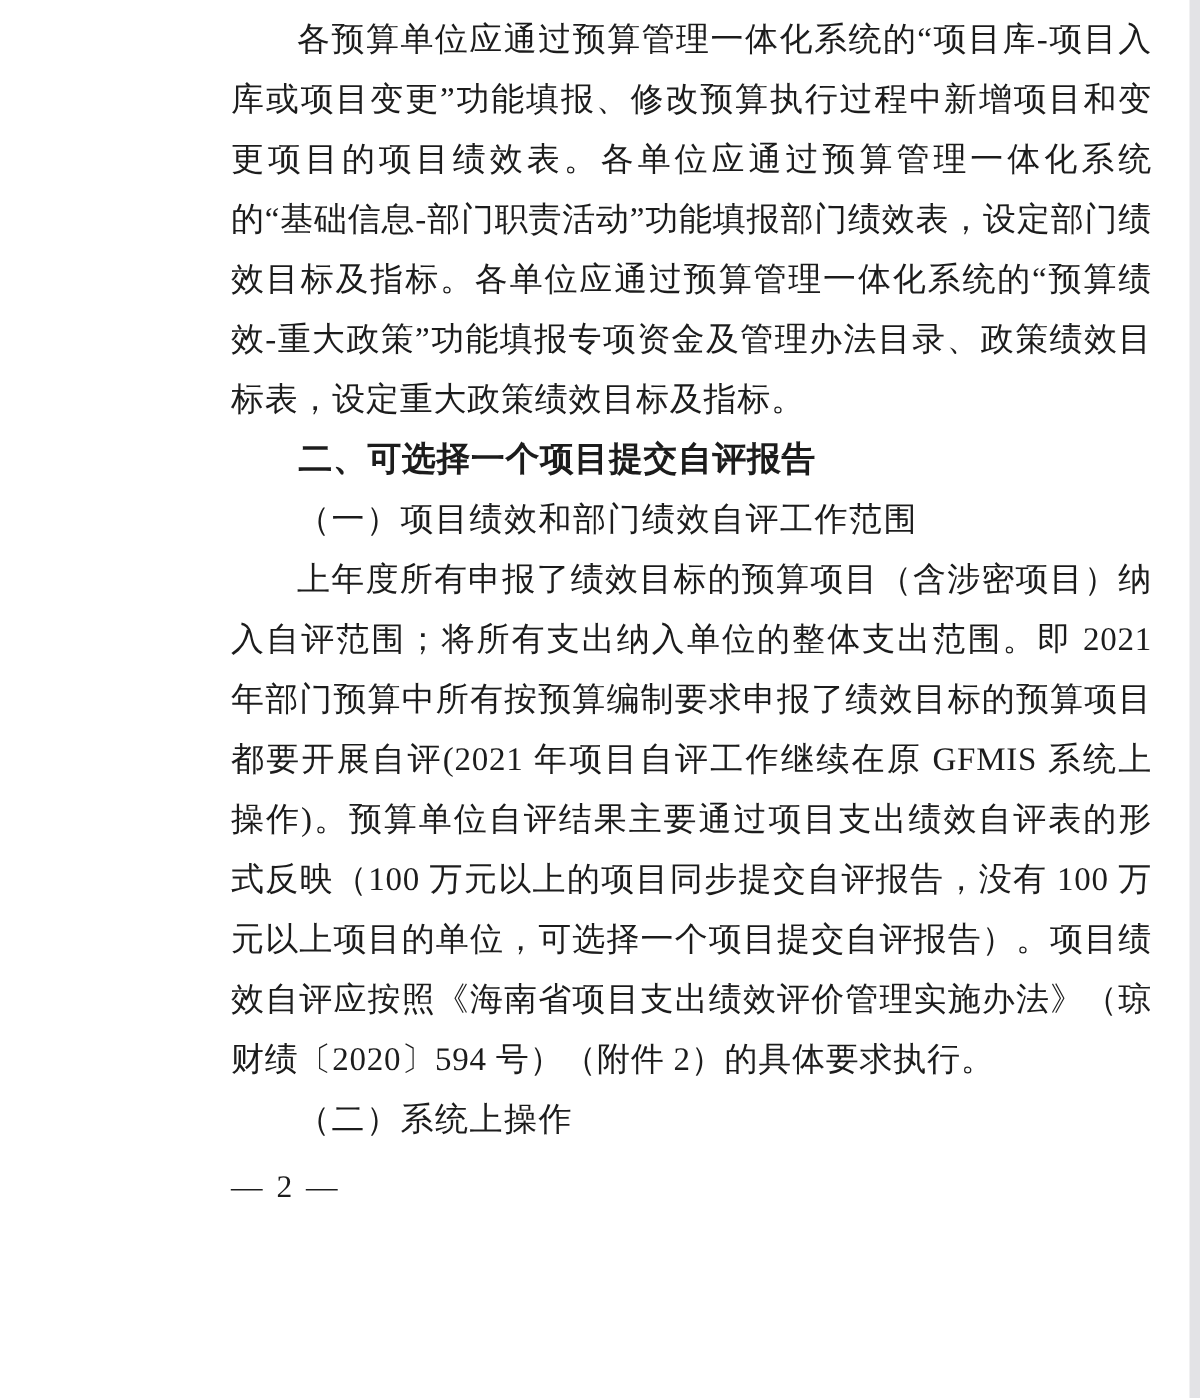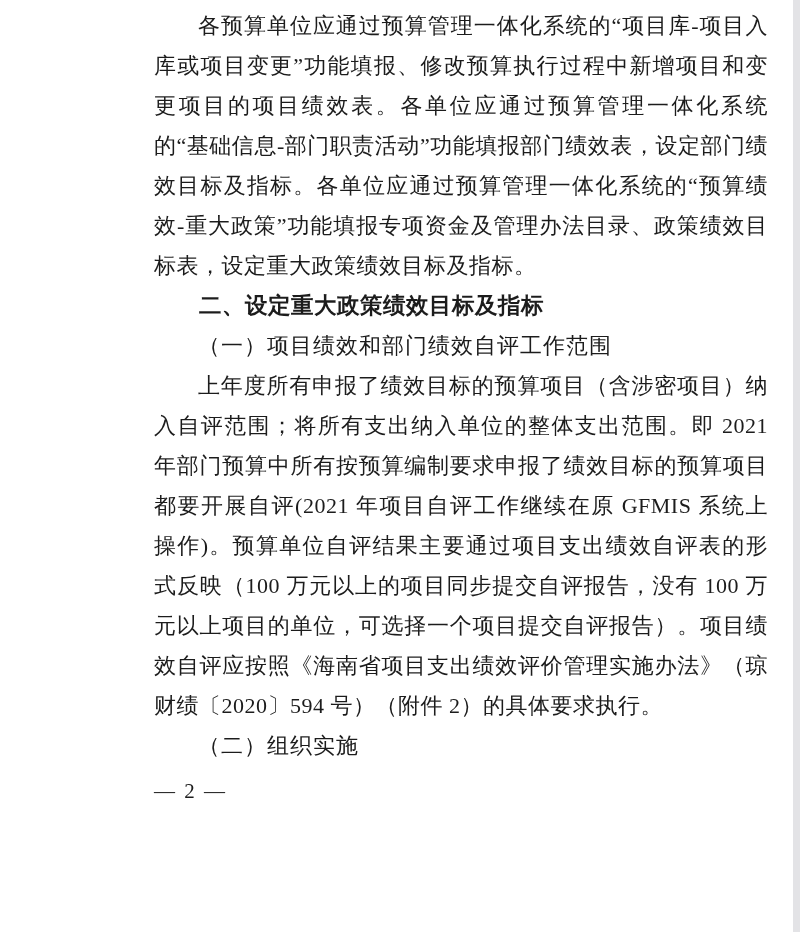--- a/index.html
+++ b/index.html
@@ -64,20 +64,20 @@
     text-indent: 0;
     letter-spacing: 2px;
   }
 </style>
 </head>
 <body>
 
 <div class="page">
   <div class="content">
     <p class="body-para">各预算单位应通过预算管理一体化系统的“项目库-项目入库或项目变更”功能填报、修改预算执行过程中新增项目和变更项目的项目绩效表。各单位应通过预算管理一体化系统的“基础信息-部门职责活动”功能填报部门绩效表，设定部门绩效目标及指标。各单位应通过预算管理一体化系统的“预算绩效-重大政策”功能填报专项资金及管理办法目录、政策绩效目标表，设定重大政策绩效目标及指标。</p>
-    <h2 class="heading">二、设定重大政策绩效目标及指标</h2>
+    <h2 class="heading">二、可选择一个项目提交自评报告</h2>
     <p class="subheading">（一）项目绩效和部门绩效自评工作范围</p>
     <p class="body-para">上年度所有申报了绩效目标的预算项目（含涉密项目）纳入自评范围；将所有支出纳入单位的整体支出范围。即 2021 年部门预算中所有按预算编制要求申报了绩效目标的预算项目都要开展自评(2021 年项目自评工作继续在原 GFMIS 系统上操作)。预算单位自评结果主要通过项目支出绩效自评表的形式反映（100 万元以上的项目同步提交自评报告，没有 100 万元以上项目的单位，可选择一个项目提交自评报告）。项目绩效自评应按照《海南省项目支出绩效评价管理实施办法》（琼财绩〔2020〕594 号）（附件 2）的具体要求执行。</p>
-    <p class="subheading">（二）组织实施</p>
+    <p class="subheading">（二）系统上操作</p>
     <div class="footer">— 2 —</div>
   </div>
   <div class="scan-edge"></div>
 </div>
 
 </body></html>

